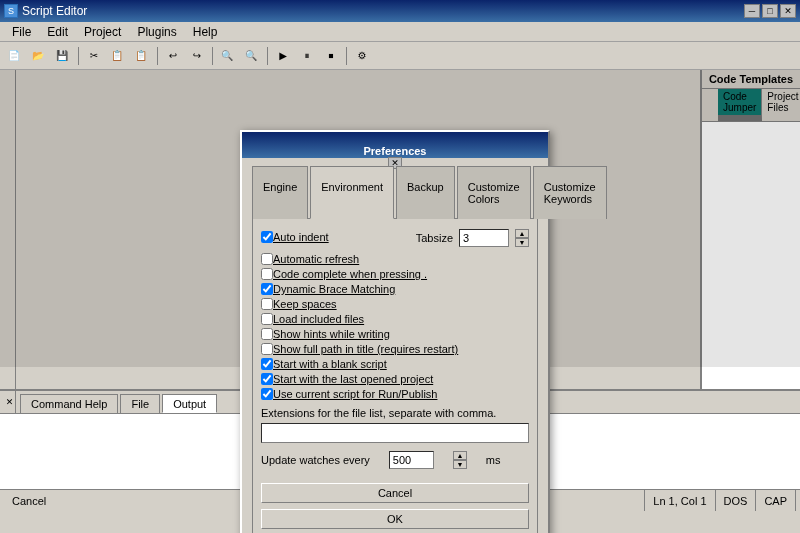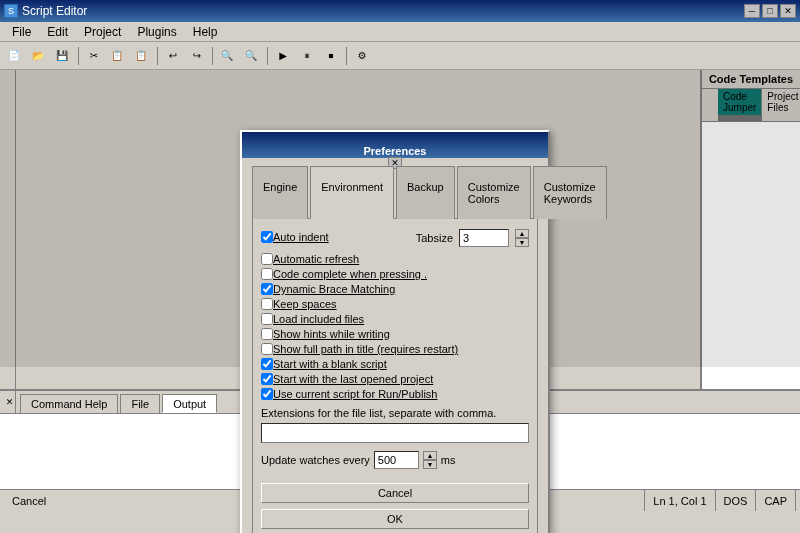--- a/index.html
+++ b/index.html
@@ -368,21 +368,21 @@
       background: white;
       margin-top: 3px;
       font-size: 11px;
       padding: 1px 3px;
     }
 
     
     .update-watches-row {
       display: flex;
       align-items: center;
-      gap: 4px;
+      gap: 19px;
       margin-top: 8px;
     }
 
     
     .dialog-buttons {
       display: flex;
       justify-content: flex-end;
       gap: 6px;
       margin-top: 10px;
       padding: 4px 0 2px;

